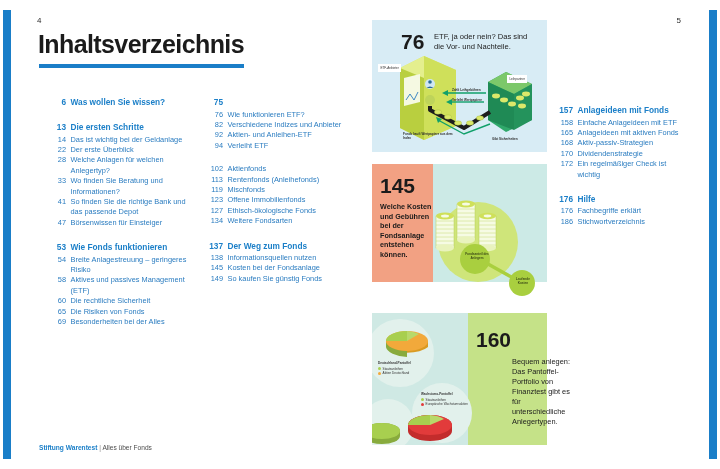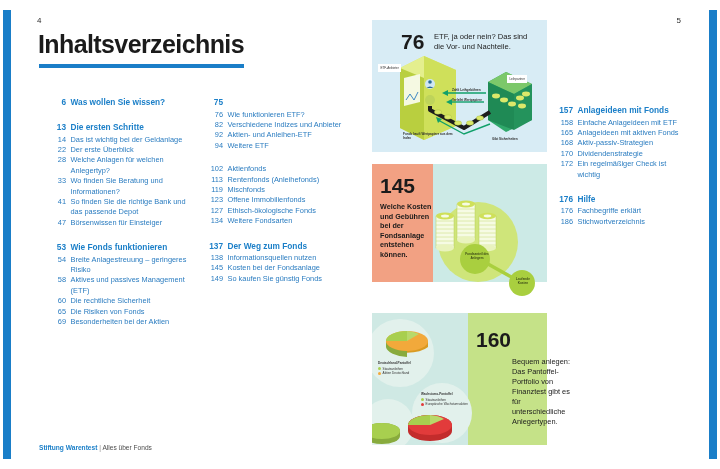--- a/index.html
+++ b/index.html
@@ -156,21 +156,21 @@
           <div class="toc-row sub">
             <span class="num">60</span>
             <span class="lbl">Die rechtliche Sicherheit</span>
           </div>
           <div class="toc-row sub">
             <span class="num">65</span>
             <span class="lbl">Die Risiken von Fonds</span>
           </div>
           <div class="toc-row sub">
             <span class="num">69</span>
-            <span class="lbl">Besonderheiten bei der Aktien</span>
+            <span class="lbl">Besonderheiten bei der Alles</span>
           </div>
         </div>
       </div>
     <div class="toc-col" id="col-mid">
         <div class="toc-group">
           <div class="toc-row head">
             <span class="num">75</span>
           </div>
           <div class="toc-row sub">
             <span class="num">76</span>
@@ -179,21 +179,21 @@
           <div class="toc-row sub">
             <span class="num">82</span>
             <span class="lbl">Verschiedene Indizes und Anbieter</span>
           </div>
           <div class="toc-row sub">
             <span class="num">92</span>
             <span class="lbl">Aktien- und Anleihen-ETF</span>
           </div>
           <div class="toc-row sub">
             <span class="num">94</span>
-            <span class="lbl">Weitere ETF</span>
+            <span class="lbl">Verleiht ETF</span>
           </div>
         </div>
         <div class="toc-group">
           <div class="toc-row sub">
             <span class="num">102</span>
             <span class="lbl">Aktienfonds</span>
           </div>
           <div class="toc-row sub">
             <span class="num">113</span>
             <span class="lbl">Rentenfonds (Anleihefonds)</span>

